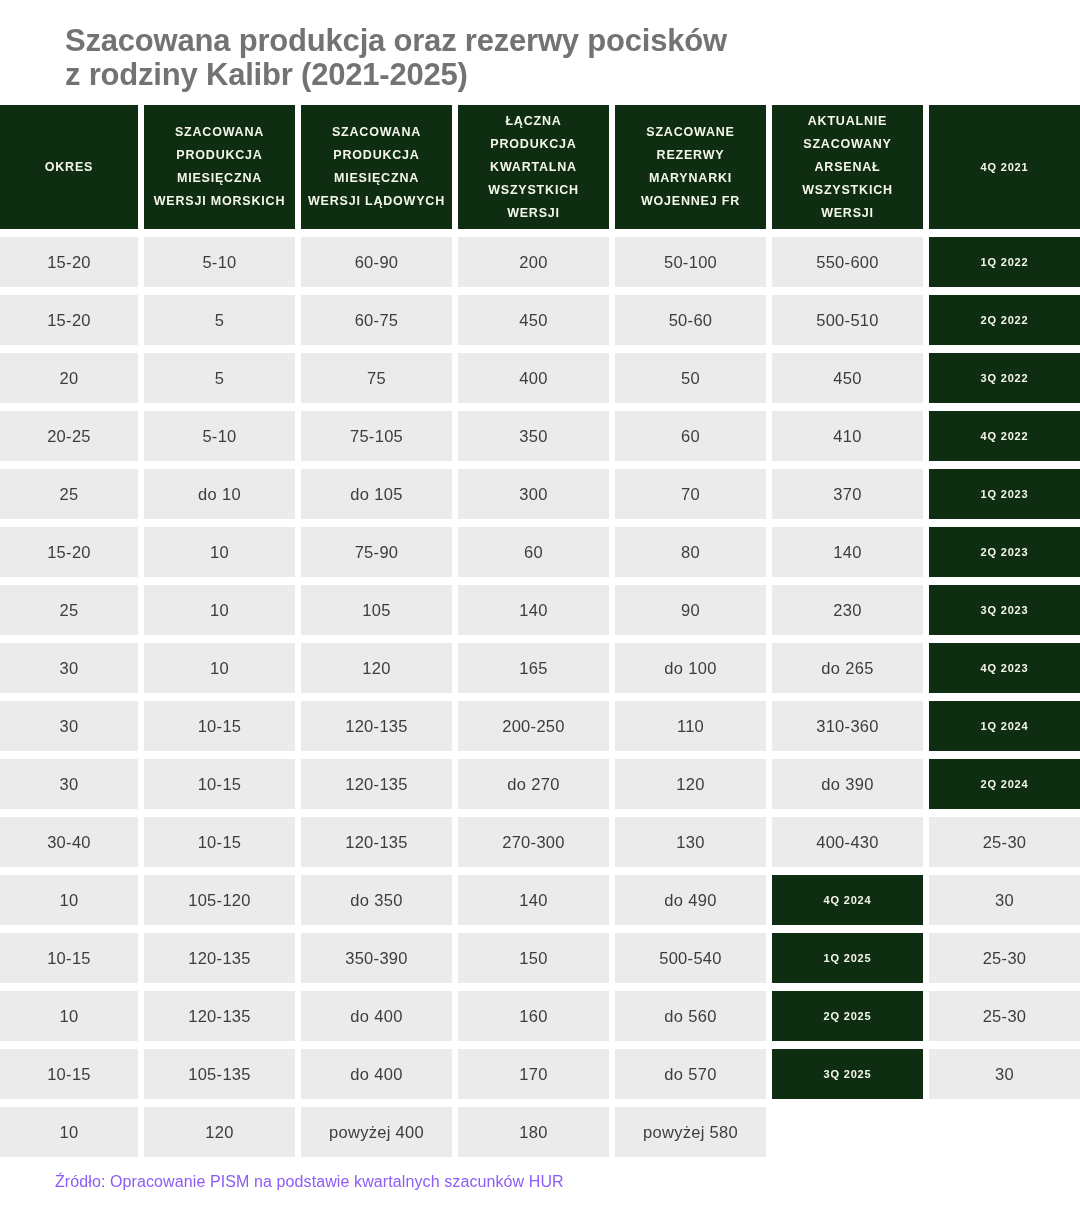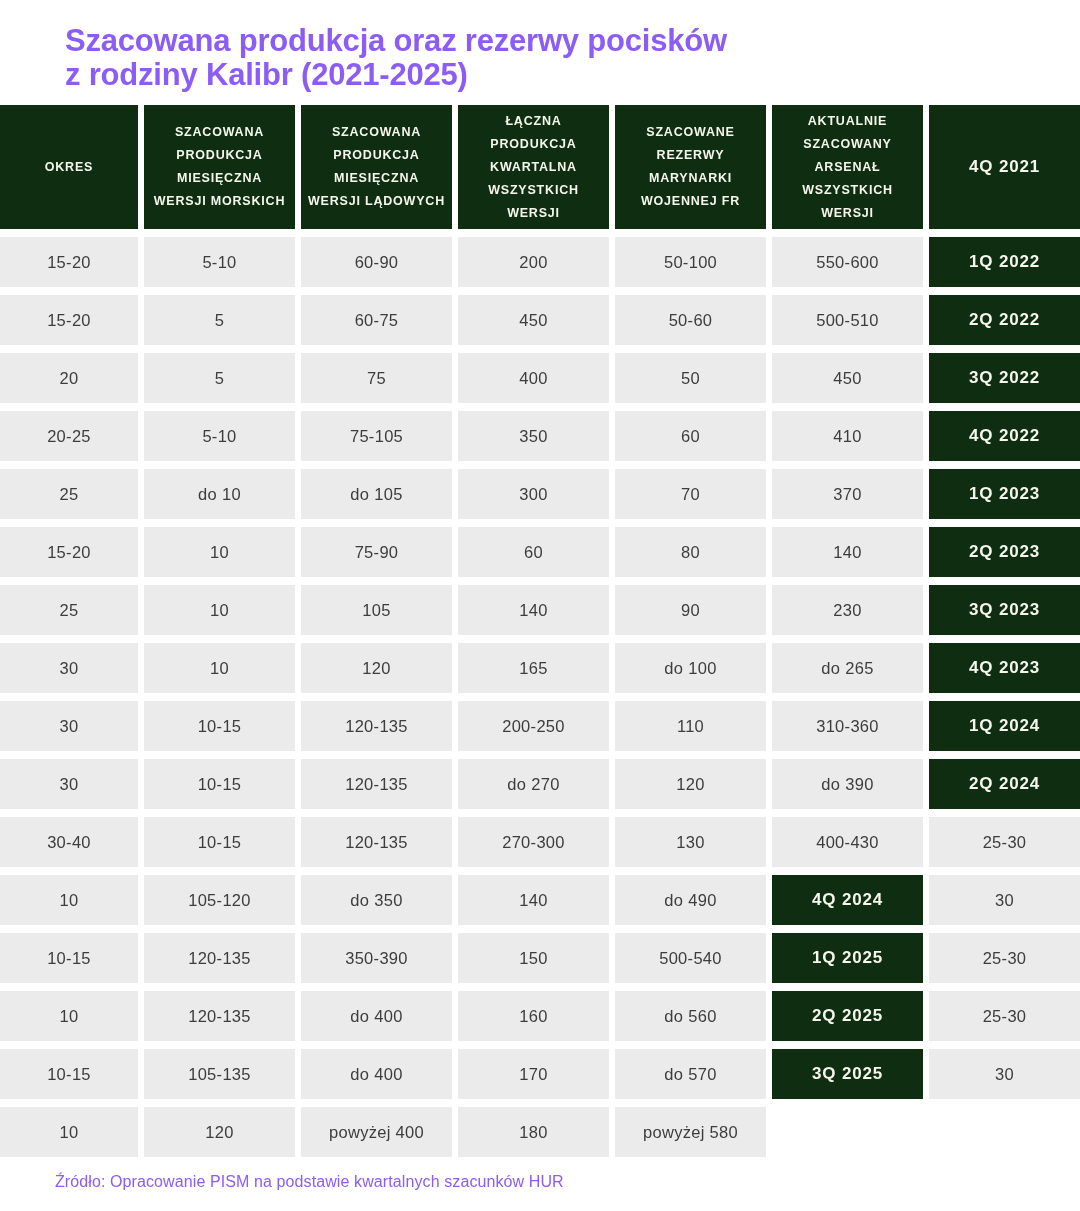--- a/index.html
+++ b/index.html
@@ -4,21 +4,21 @@
 <style>
   html,body{margin:0;padding:0;background:#ffffff;}
   body{
     width:1080px;height:1211px;overflow:hidden;
     font-family:"Liberation Sans","DejaVu Sans",sans-serif;
     -webkit-font-smoothing:antialiased;
   }
   .title{
     padding:24px 40px 0 65px;
     font-size:31px;font-weight:700;line-height:34px;
-    color:#8b5cf6;letter-spacing:-0.2px;
+    color:#737373;letter-spacing:-0.2px;
   }
   #table-grid{
     margin-top:13px;
     width:1080px;
     display:grid;
     grid-template-columns:138px repeat(6,1fr);
     grid-template-rows:124px;
     grid-auto-rows:50px;
     column-gap:6px;
     row-gap:8px;
@@ -28,21 +28,21 @@
     text-align:center;
   }
   .header-cell{
     background:#0f2e11;color:#f5f6ec;
     font-weight:700;font-size:12.5px;line-height:23px;
     letter-spacing:0.8px;padding:0 6px;
     text-transform:uppercase;
   }
   .label-cell{
     background:#0f2e11;color:#f5f6ec;
-    font-weight:700;font-size:17px;letter-spacing:0.8px;
+    font-weight:700;font-size:11px;letter-spacing:0.8px;
   }
   .value-cell{
     background:#ebebeb;color:#3d3d3d;
     font-size:16.5px;letter-spacing:0.3px;
   }
   .source{
     margin:16px 0 0 55px;
     font-size:16px;color:#8b5cf6;letter-spacing:0.1px;
   }
 </style>

